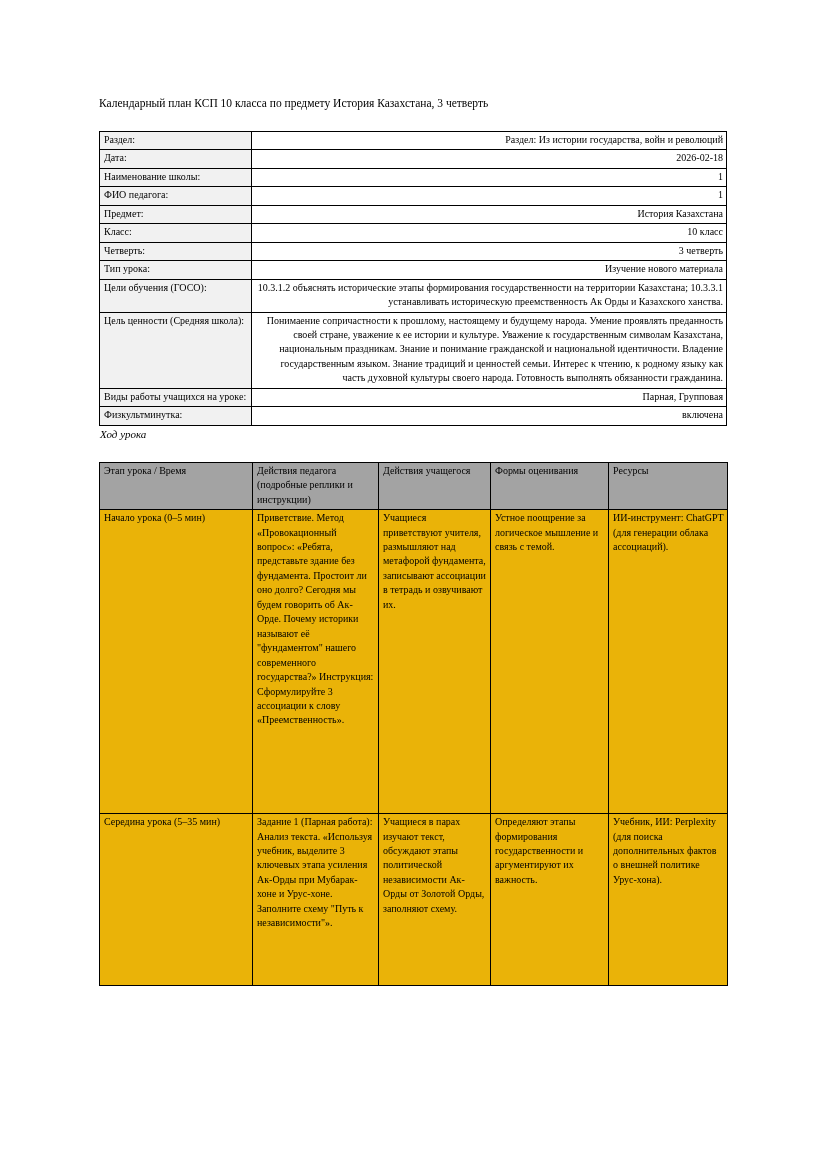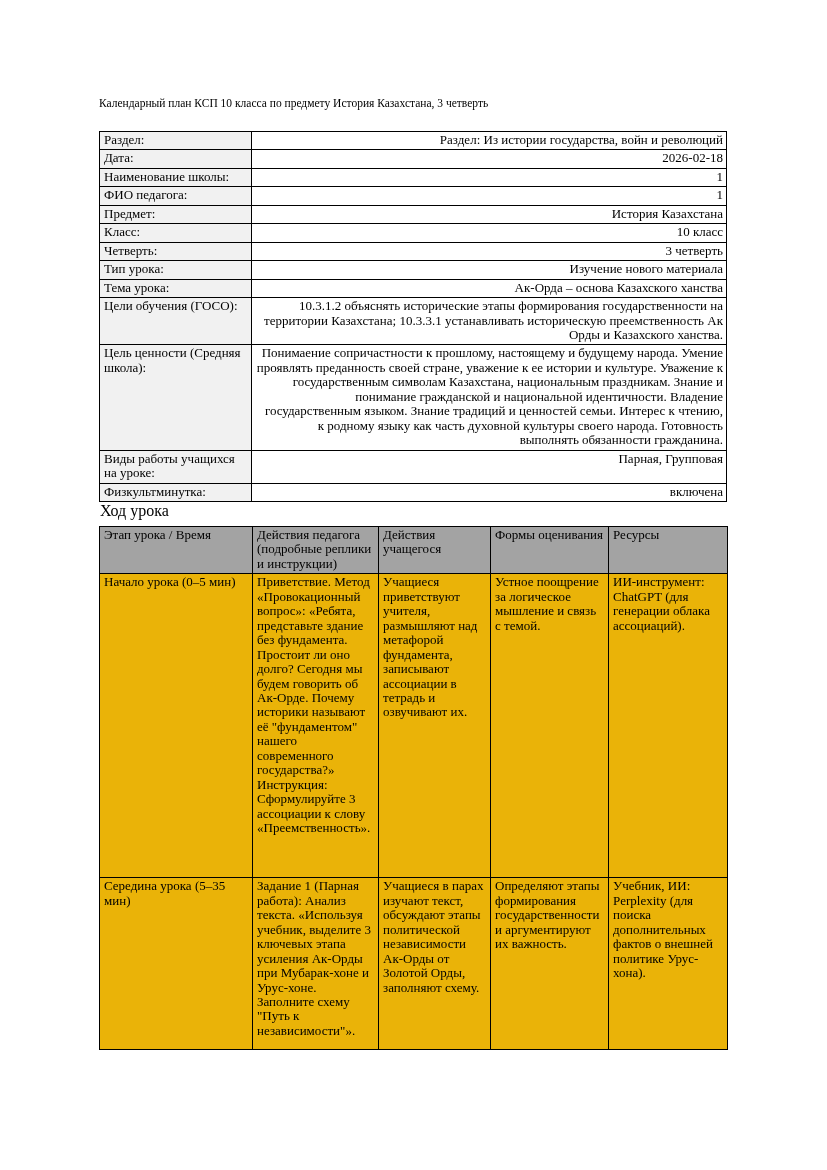--- a/index.html
+++ b/index.html
@@ -31,21 +31,21 @@
   .doc-title {
     font-size: 11.5px;
     line-height: 15px;
     margin: 0 0 20px 0;
     white-space: nowrap;
   }
   table {
     border-collapse: collapse;
     width: 628px;
     table-layout: fixed;
-    font-size: 13px;
+    font-size: 10px;
   }
   table td, table th {
     border: 1px solid #000000;
     vertical-align: top;
     padding: 1px 3px 2px 4px;
     line-height: 14.45px;
     font-weight: normal;
     text-align: left;
     word-wrap: break-word;
     overflow-wrap: break-word;
@@ -54,23 +54,24 @@
   
   #info-table td.label {
     width: 152px;
     background: #f1f1f1;
   }
   #info-table td.value {
     background: #ffffff;
     text-align: right;
   }
   .section-caption {
-    font-size: 16px;
+    font-size: 11px;
     line-height: 15px;
-    margin: 1px 0 8px 1px;
+    margin: 1px 0 20px 1px;
+    font-style: italic;
   }
   
   #plan-table th {
     background: #a3a3a3;
   }
   #plan-table td {
     background: #eab308;
   }
   #plan-table col.c0 { width: 153px; }
   #plan-table col.c1 { width: 126px; }
@@ -120,24 +121,20 @@
         </tr>
         <tr>
           <td class="label">Четверть:</td>
           <td class="value">3 четверть</td>
         </tr>
         <tr>
           <td class="label">Тип урока:</td>
           <td class="value">Изучение нового материала</td>
         </tr>
         <tr>
-          <td class="label">Тема урока:</td>
-          <td class="value">Ак-Орда – основа Казахского ханства</td>
-        </tr>
-        <tr>
           <td class="label">Цели обучения (ГОСО):</td>
           <td class="value">10.3.1.2 объяснять исторические этапы формирования государственности на территории Казахстана; 10.3.3.1 устанавливать историческую преемственность Ак Орды и Казахского ханства.</td>
         </tr>
         <tr>
           <td class="label">Цель ценности (Средняя школа):</td>
           <td class="value">Понимаение сопричастности к прошлому, настоящему и будущему народа. Умение проявлять преданность своей стране, уважение к ее истории и культуре. Уважение к государственным символам Казахстана, национальным праздникам. Знание и понимание гражданской и национальной идентичности. Владение государственным языком. Знание традиций и ценностей семьи. Интерес к чтению, к родному языку как часть духовной культуры своего народа. Готовность выполнять обязанности гражданина.</td>
         </tr>
         <tr>
           <td class="label">Виды работы учащихся на уроке:</td>
           <td class="value">Парная, Групповая</td>

